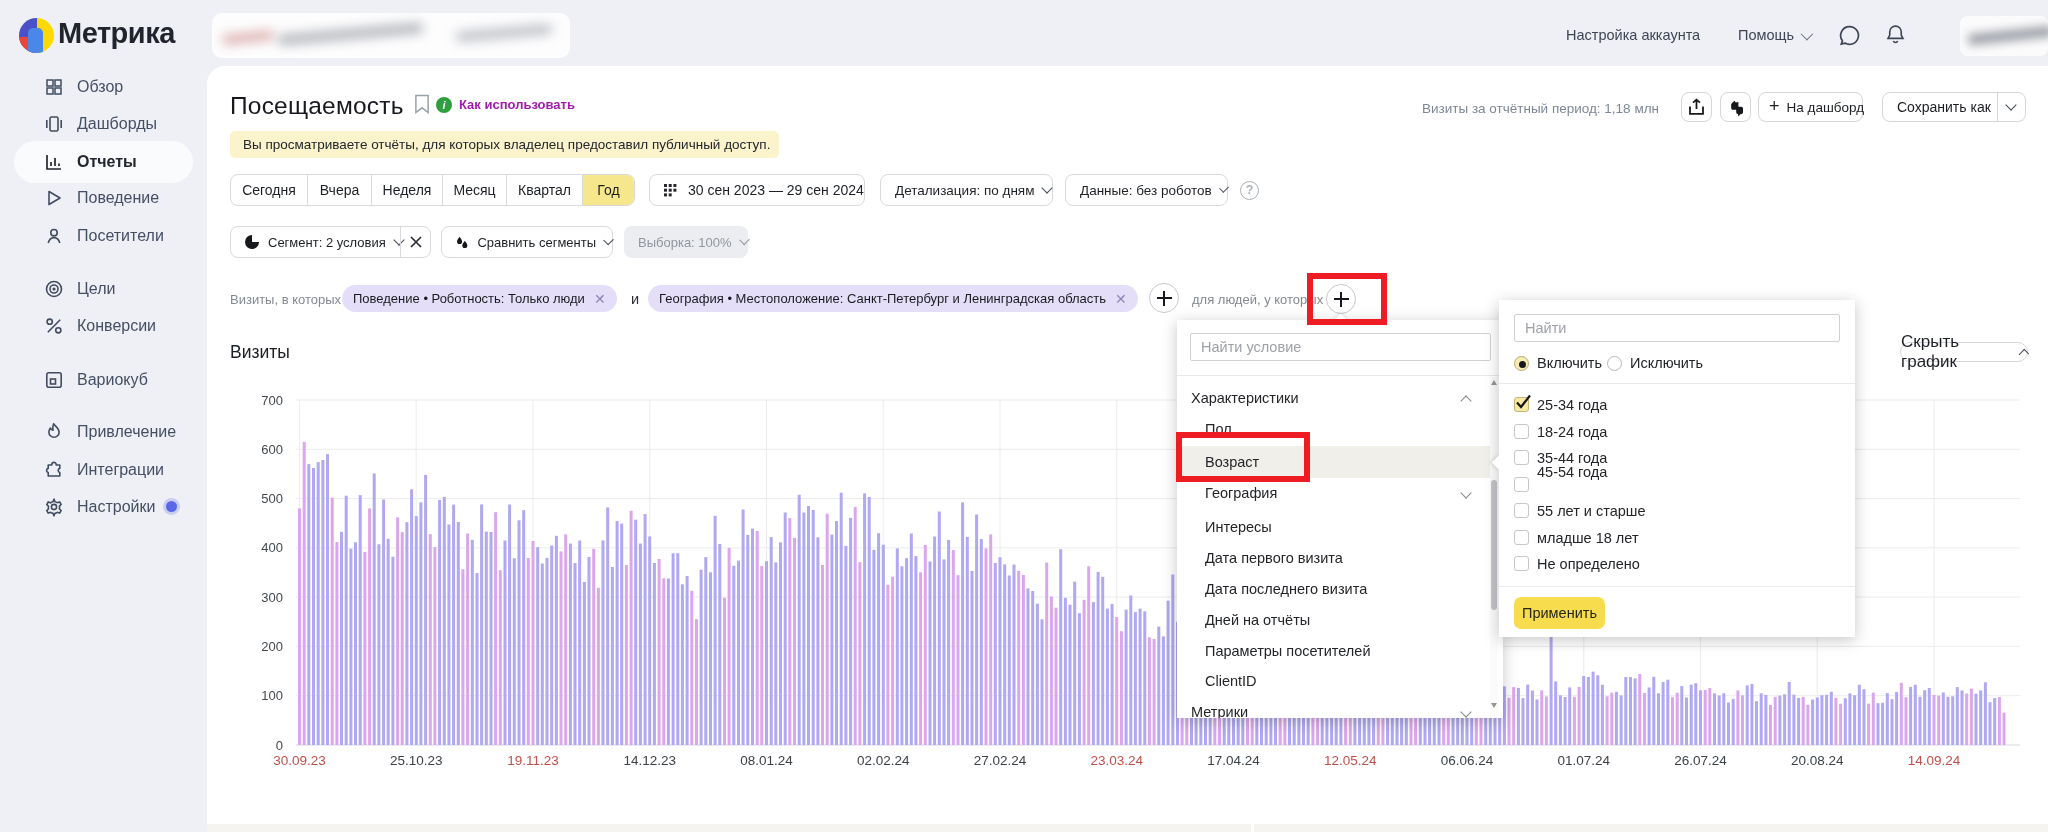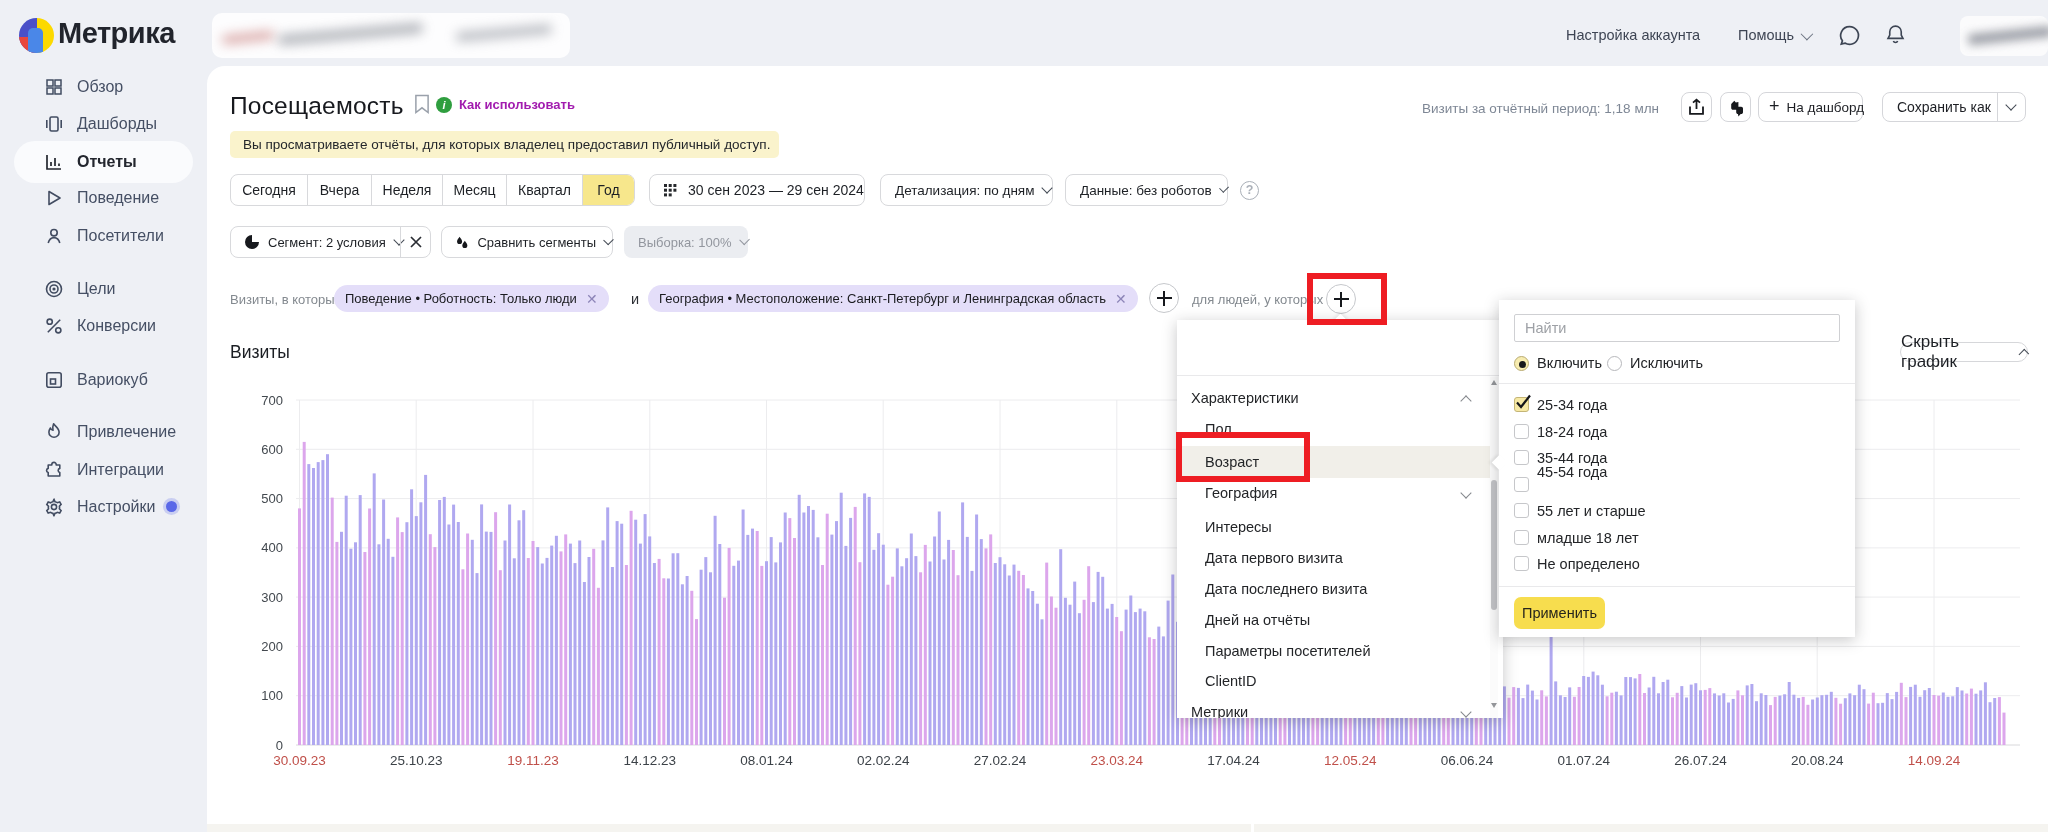--- a/index.html
+++ b/index.html
@@ -621,31 +621,32 @@
 <div class="btn" style="left:441px;top:226px;width:172px;padding-left:13px;font-size:13px;">
   <svg width="17" height="17" viewBox="0 0 17 17" style="margin-right:8px;">
       <path d="M5.4 1.6c1.2 1.9 3 3.5 3 5.7a3 3 0 0 1-6 0c0-2.2 1.8-3.8 3-5.7z" fill="#17191d"></path>
       <path d="M11.6 6.4c1.2 1.9 3 3.5 3 5.7a3 3 0 0 1-6 0c0-2.2 1.8-3.8 3-5.7z" fill="#17191d"></path>
     </svg>
   Сравнить сегменты<span class="dchev"></span>
 </div>
 <div class="btn graybtn" style="left:624px;top:226px;width:124px;padding-left:14px;font-size:13px;">Выборка: 100%<span class="dchev"></span></div>
 
 <div class="abs rowlabel" style="left:230px;">Визиты, в которых</div>
-<div class="chip" style="left:334px;">Поведение&nbsp;•&nbsp;Роботность: Только люди<span class="chipx">✕</span></div>
+<div class="chip" style="left:342px;">Поведение&nbsp;•&nbsp;Роботность: Только люди<span class="chipx">✕</span></div>
 <div class="abs" style="left:631px;top:291px;font-size:14.5px;color:#2a2d32;">и</div>
 <div class="chip" style="left:648px;">География&nbsp;•&nbsp;Местоположение: Санкт-Петербург и Ленинградская область<span class="chipx">✕</span></div>
 <div class="pluscirc" style="left:1149px;top:283px;"></div>
 <div class="abs rowlabel" style="left:1192px;">для людей, у которых</div>
 <div class="pluscirc" style="left:1326px;top:284px;"></div>
 
 <div class="abs visits-h">Визиты</div>
 <div class="abs hidechart">Скрыть график<span class="dchev" style="transform:rotate(-135deg);margin-top:4px;"></span></div>
 
 <div class="panel" style="left:1177px;top:320px;width:326px;height:398px;overflow:hidden;">
+  <div class="pinput" style="left:13px;top:13px;width:301px;height:28px;">Найти условие</div>
   <div class="divider" style="left:0;top:55px;width:326px;"></div>
   <div style="position:absolute;left:0;top:126px;width:313px;height:32px;background:#f1efe9;"></div>
   <div class="prow" style="left:14px;top:70px;">Характеристики</div>
   <div class="pchev" style="left:285px;top:77px;transform:rotate(-135deg);"></div>
   <div class="prow" style="left:28px;top:101px;">Пол</div>
   <div class="prow" style="left:28px;top:134px;">Возраст</div>
   <div class="prow" style="left:28px;top:165px;">География</div>
   <div class="pchev" style="left:285px;top:169px;transform:rotate(45deg);"></div>
   <div class="prow" style="left:28px;top:199px;">Интересы</div>
   <div class="prow" style="left:28px;top:230px;">Дата первого визита</div>

